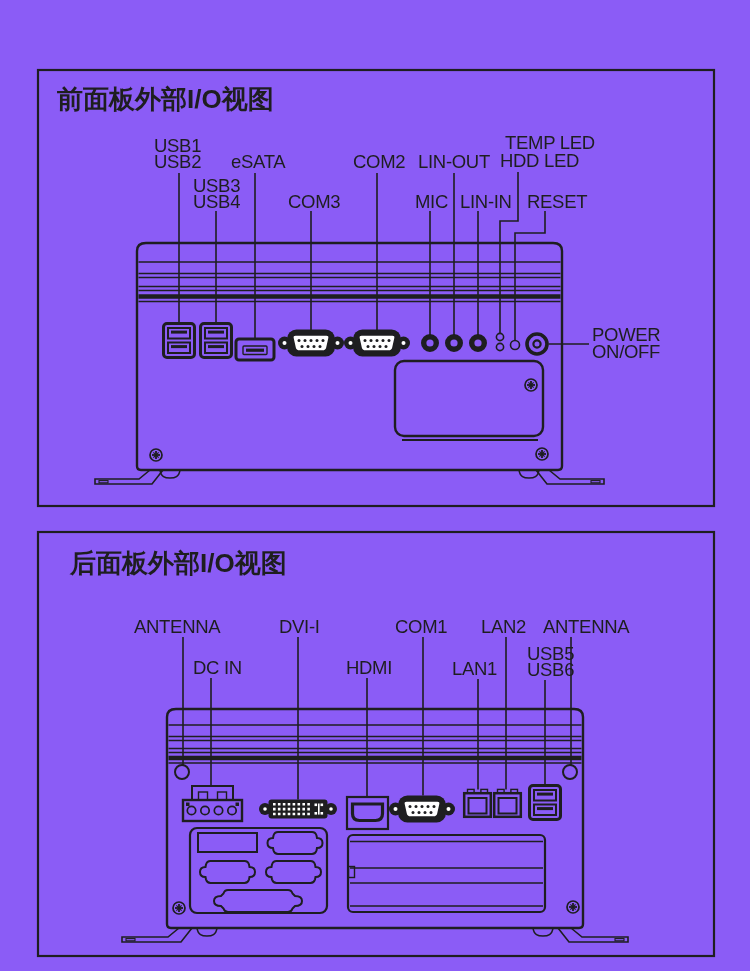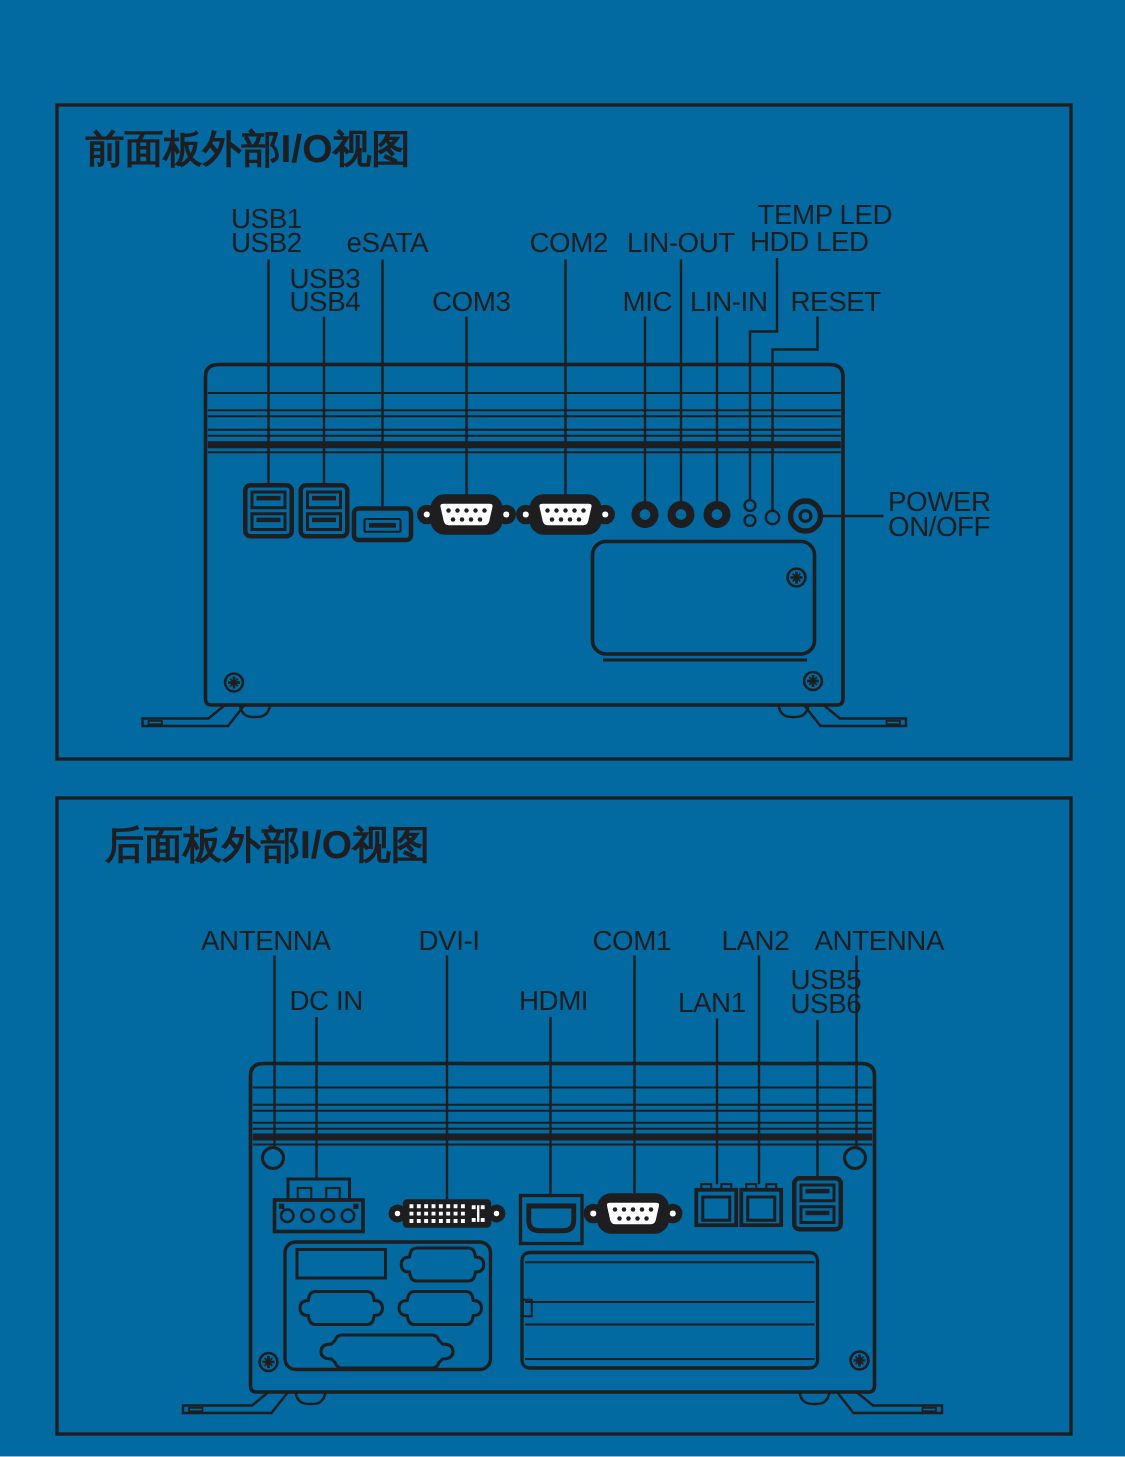--- a/index.html
+++ b/index.html
@@ -1,16 +1,16 @@
 <!DOCTYPE html>
 <html><head>
 <meta charset="utf-8">
 <style>
   html,body{margin:0;padding:0;background:#ffffff;}
-  .page{position:relative;width:750px;height:971px;background:#0369a1;overflow:hidden;
+  .page{position:relative;width:750px;height:971px;background:#8b5cf6;overflow:hidden;
         font-family:"Liberation Sans",sans-serif;}
   svg{position:absolute;left:0;top:0;}
   .s{stroke:#1e1e20;fill:none;}
   .f{fill:#1e1e20;stroke:none;}
   .w{fill:#ffffff;stroke:none;}
   .sw11{stroke-width:1.1}.sw14{stroke-width:1.4}.sw16{stroke-width:1.6}
   .sw17{stroke-width:1.7}.sw18{stroke-width:1.8}.sw2{stroke-width:2}
   .sw22{stroke-width:2.2}.sw24{stroke-width:2.4}.sw25{stroke-width:2.5}
   .sw3{stroke-width:3}.sw32{stroke-width:3.2}.sw36{stroke-width:3.6}
   .sw46{stroke-width:4.6}.sw54{stroke-width:5.4}

